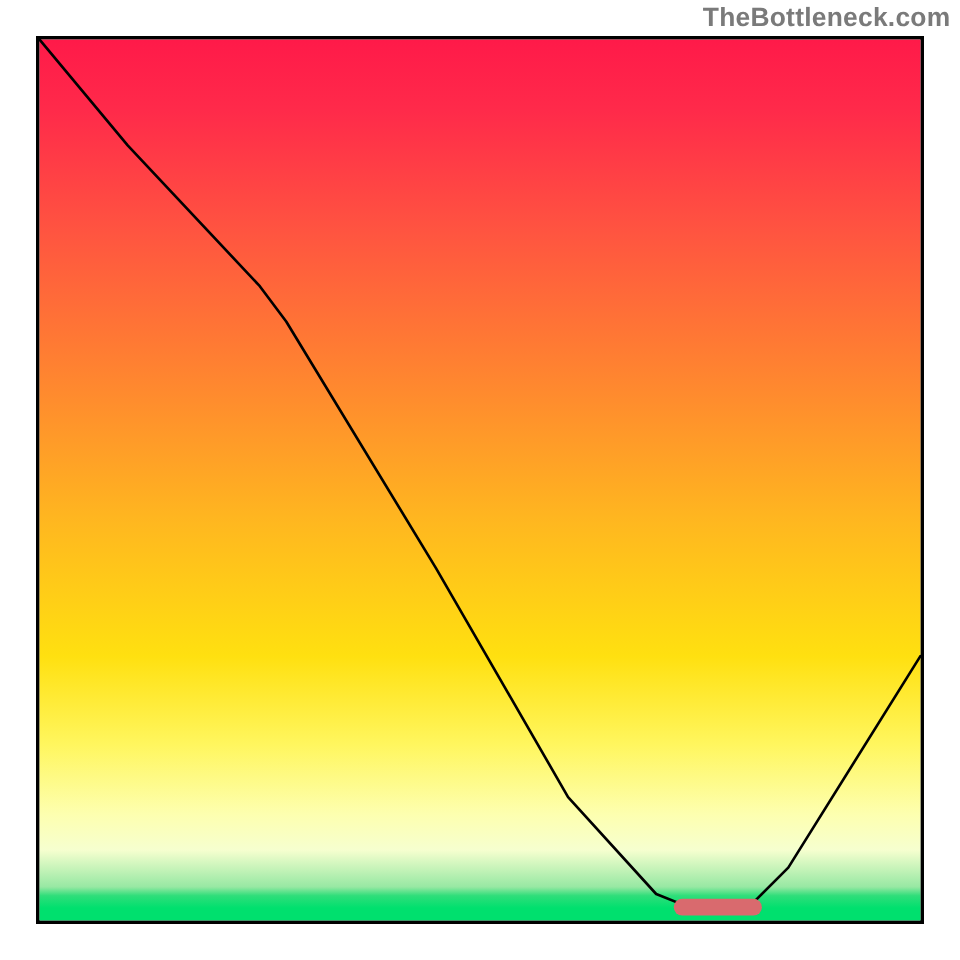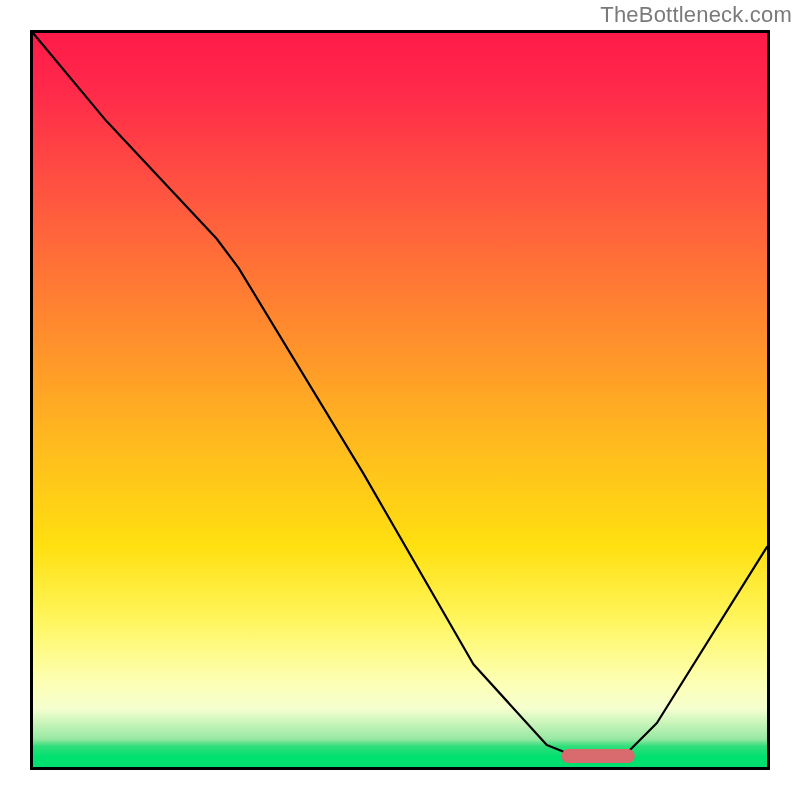--- a/index.html
+++ b/index.html
@@ -14,21 +14,21 @@
   .chart-wrap {
     position: relative;
     width: 800px;
     height: 800px;
   }
   .watermark {
     position: absolute;
     top: 2px;
     right: 8px;
     font-size: 22px;
-    font-weight: 400;
+    font-weight: 700;
     color: #7a7a7a;
     letter-spacing: 0.2px;
     z-index: 10;
     user-select: none;
   }
   .plot-area {
     position: absolute;
     left: 30px;
     top: 30px;
     width: 740px;

